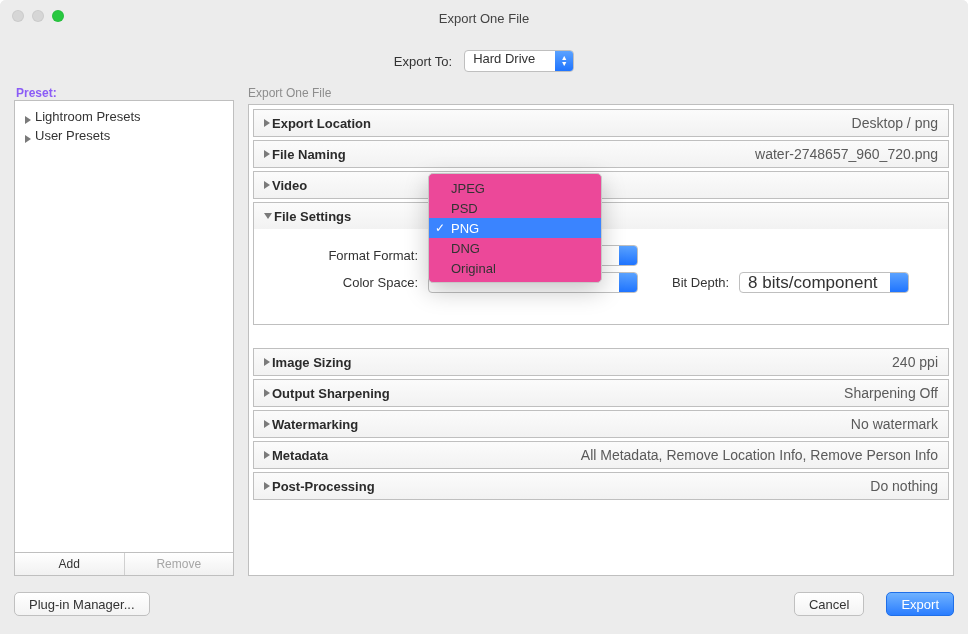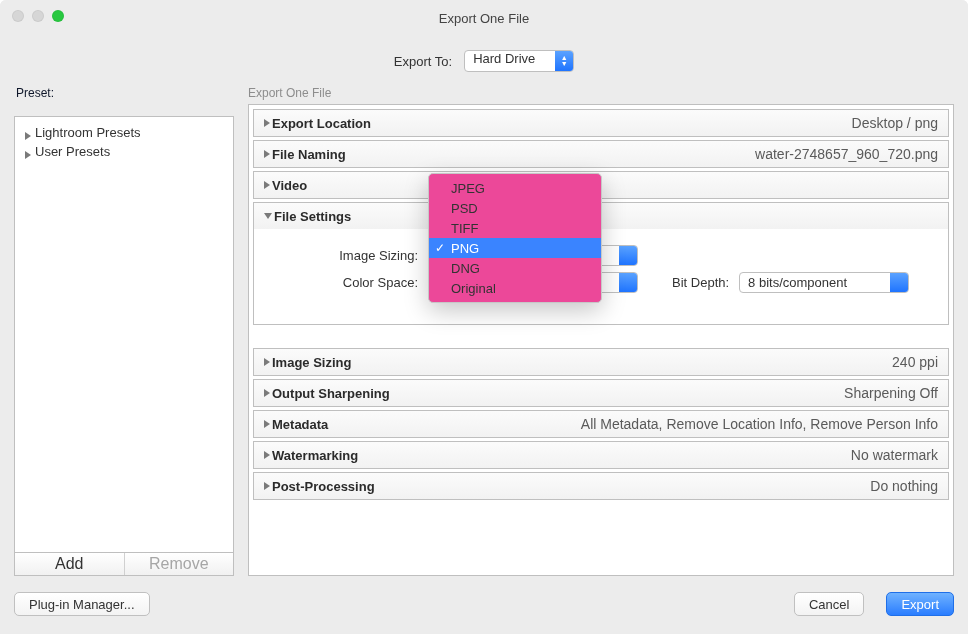--- a/index.html
+++ b/index.html
@@ -88,24 +88,25 @@
     display:flex;
     gap:14px;
   }
 
   .preset-col {
     width:220px;
     display:flex;
     flex-direction:column;
   }
   .preset-col .col-label {
-    color:#0f172a;
+    color:#8b5cf6;
     font-size:12px;
-    margin-bottom:16px;
+    margin-bottom:0;
     padding-left:2px;
+    font-weight:bold;
   }
   .preset-list {
     flex:1;
     background:#fff;
     border:1px solid #bfbfbf;
     padding:6px 4px;
     overflow:auto;
   }
   .preset-list .tree-item {
     display:flex; align-items:flex-end;
@@ -131,21 +132,21 @@
     display:flex;
     border:1px solid #bfbfbf;
     border-top:none;
     background:#f8f8f8;
   }
   .preset-buttons button {
     flex:1;
     height:22px;
     border:none;
     background:linear-gradient(#ffffff,#f1f1f1);
-    font-size:16px;
+    font-size:12px;
     color:#333;
   }
   .preset-buttons button + button {
     border-left:1px solid #d0d0d0;
     color:#a6a6a6;
   }
 
   .main-col {
     flex:1;
     display:flex;
@@ -208,21 +209,21 @@
   .mac-select {
     height:21px;
     min-width:200px;
     border:1px solid #bfbfbf;
     border-radius:4px;
     background:#fff;
     position:relative;
     display:flex;
     align-items:center;
     padding-left:8px;
-    font-size:13px;
+    font-size:17px;
   }
   .mac-select .caps {
     width:18px;
     align-self:stretch;
     background: linear-gradient(#5aa2ff,#1f74ff);
     border-radius:0 3px 3px 0;
     margin-left:auto;
   }
   .midlbl { color:#333; }
   .bottom-bar {
@@ -358,21 +359,21 @@
 
           <div class="panel" style="position:relative;">
             <div class="panel-header">
               <span class="disclosure open"></span>
               <span class="title">File Settings</span>
               <span class="summary"></span>
             </div>
             <div class="panel-body">
 
               <div class="form-row">
-                <span class="lbl">Image Sizing:</span>
+                <span class="lbl">Format Format:</span>
                 <div class="mac-select" style="min-width:210px;">
                   <span>PNG</span>
                   <span class="caps"></span>
                 </div>
               </div>
 
               <div class="form-row">
                 <span class="lbl">Color Space:</span>
                 <div class="mac-select" style="min-width:210px;">
                   <span></span>
@@ -381,21 +382,20 @@
                 <span class="midlbl" style="margin-left:24px;">Bit Depth:</span>
                 <div class="mac-select" style="min-width:170px;">
                   <span>8 bits/component</span>
                   <span class="caps"></span>
                 </div>
               </div>
 
               <div class="format-menu" style="top:-30px;">
                 <div class="menu-item">JPEG</div>
                 <div class="menu-item">PSD</div>
-                <div class="menu-item">TIFF</div>
                 <div class="menu-item selected">PNG</div>
                 <div class="menu-item">DNG</div>
                 <div class="menu-item">Original</div>
               </div>
 
             </div>
           </div>
 
           <div class="spacer-gap"></div>
 
@@ -411,30 +411,30 @@
             <div class="panel-header">
               <span class="disclosure"></span>
               <span class="title">Output Sharpening</span>
               <span class="summary">Sharpening Off</span>
             </div>
           </div>
 
           <div class="panel">
             <div class="panel-header">
               <span class="disclosure"></span>
+              <span class="title">Watermarking</span>
+              <span class="summary">No watermark</span>
+            </div>
+          </div>
+
+          <div class="panel">
+            <div class="panel-header">
+              <span class="disclosure"></span>
               <span class="title">Metadata</span>
               <span class="summary">All Metadata, Remove Location Info, Remove Person Info</span>
-            </div>
-          </div>
-
-          <div class="panel">
-            <div class="panel-header">
-              <span class="disclosure"></span>
-              <span class="title">Watermarking</span>
-              <span class="summary">No watermark</span>
             </div>
           </div>
 
           <div class="panel">
             <div class="panel-header">
               <span class="disclosure"></span>
               <span class="title">Post-Processing</span>
               <span class="summary">Do nothing</span>
             </div>
           </div>

